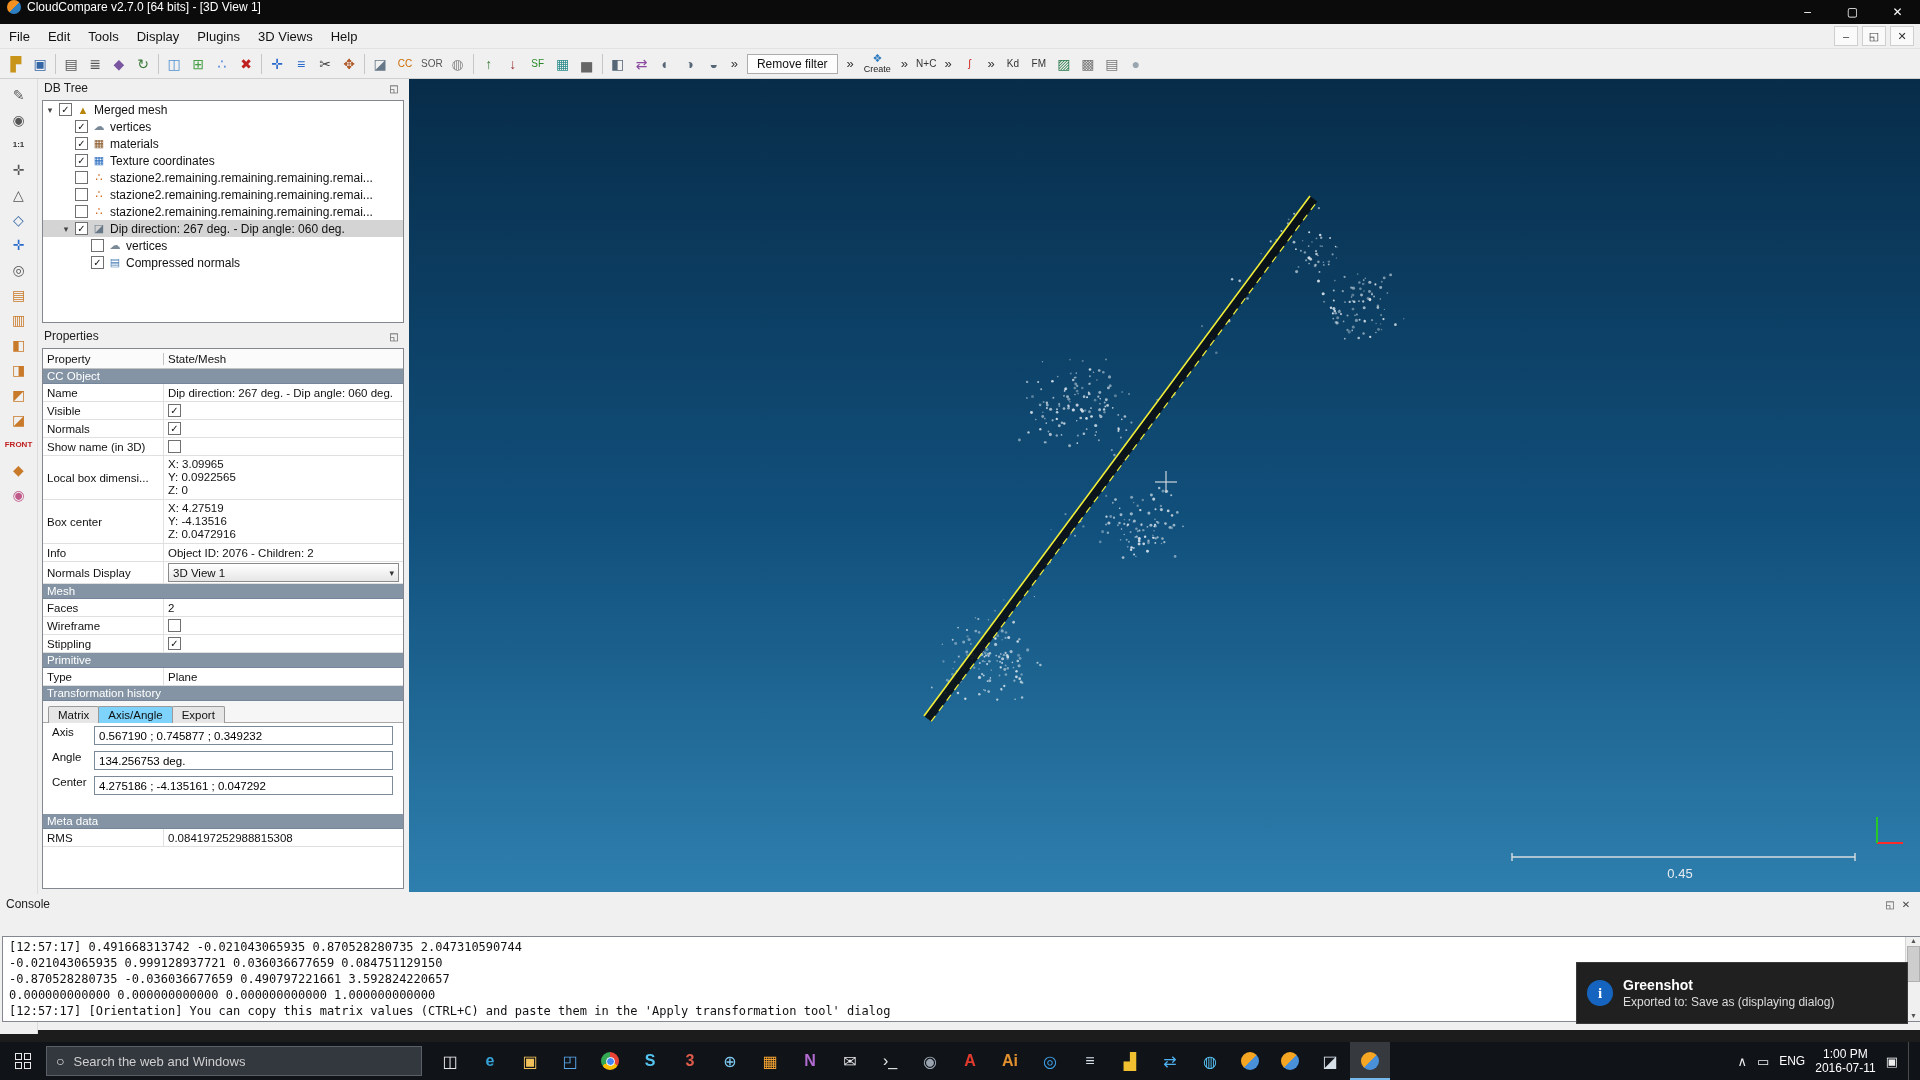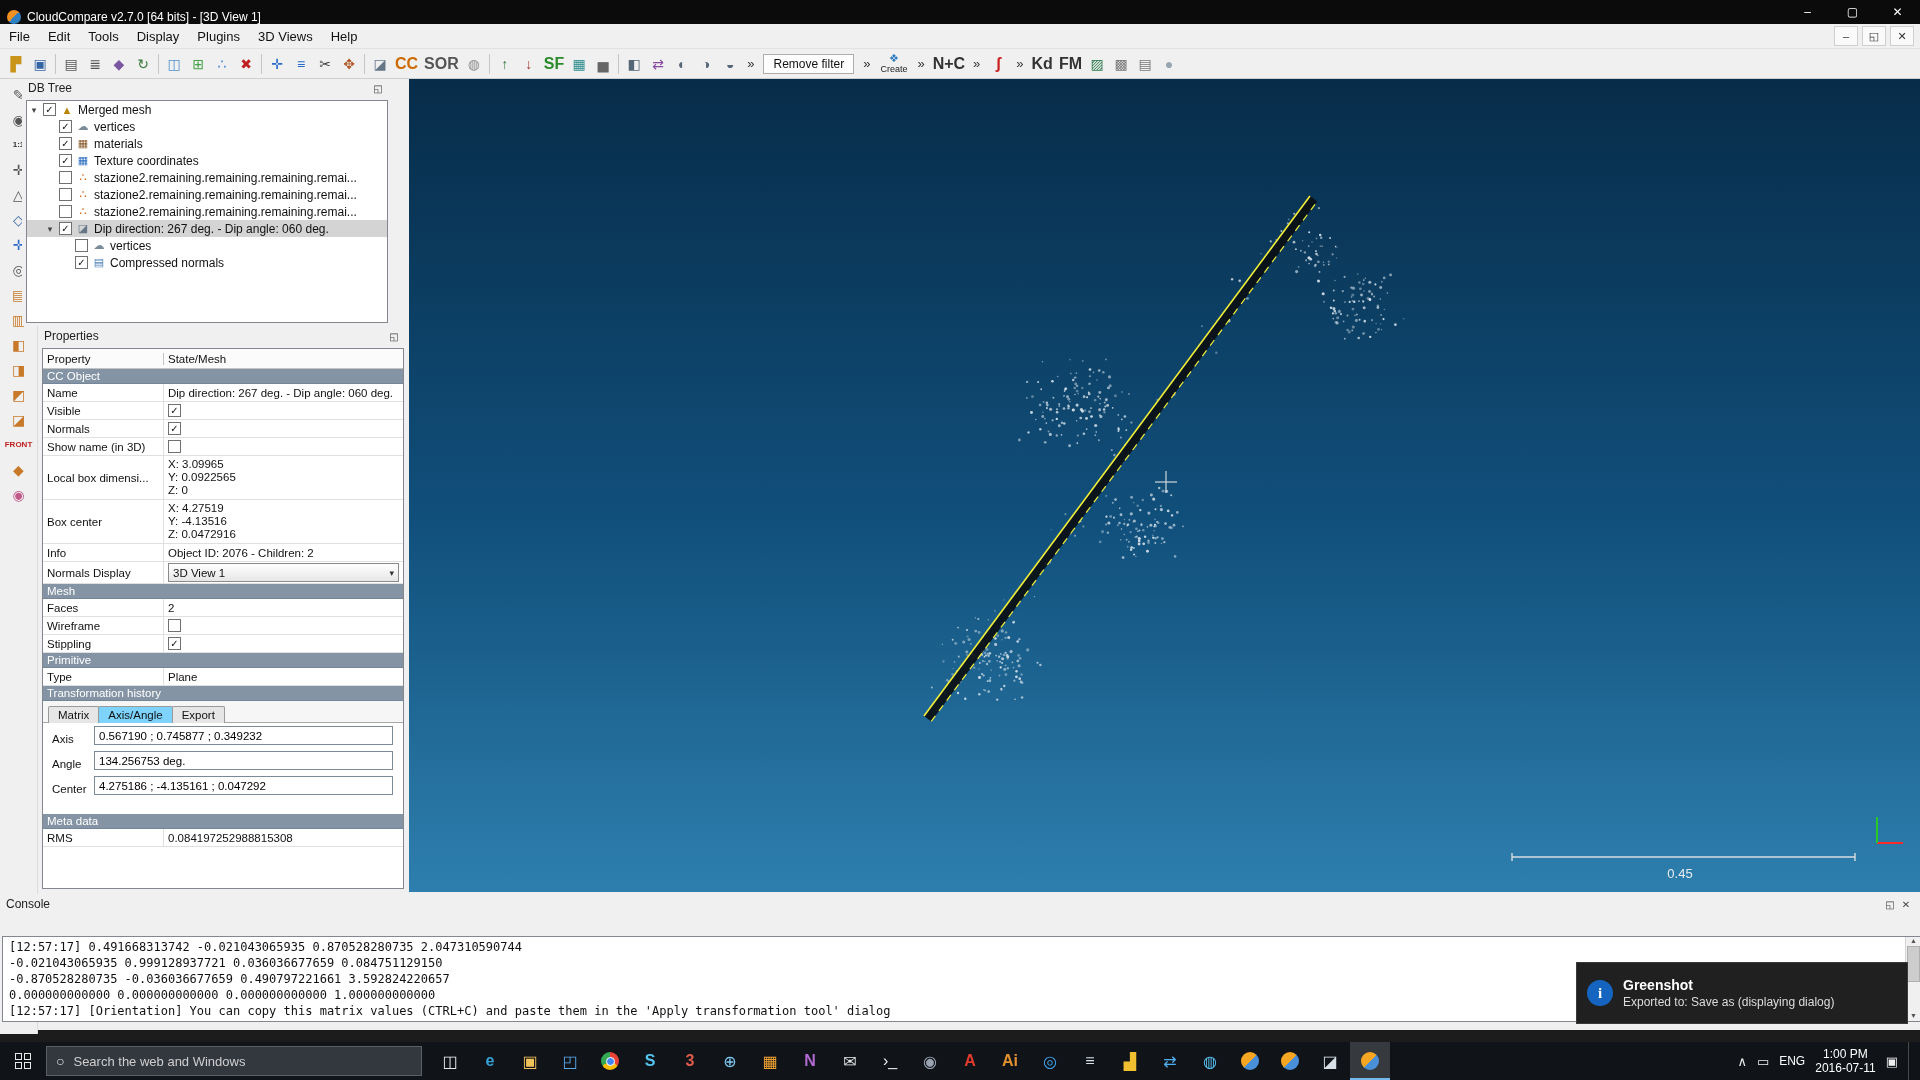--- a/index.html
+++ b/index.html
@@ -1,62 +1,62 @@
 <!DOCTYPE html>
 <html><head>
 <meta charset="utf-8">
 <style>
   html,body{margin:0;padding:0}
   body{width:1920px;height:1080px;position:relative;overflow:hidden;background:#f0f0f0;
        font-family:"Liberation Sans",sans-serif;color:#111;-webkit-font-smoothing:antialiased}
 
   
   .titlebar{position:absolute;left:0;top:0;width:1920px;height:24px;background:#0b0b0b;color:#fff;
-            display:flex;align-items:flex-end;font-size:12px;z-index:30}
+            display:flex;align-items:flex-start;font-size:12px;z-index:30}
   .appicon{width:14px;height:14px;border-radius:50%;margin:0 6px 0 7px;
            background:linear-gradient(135deg,#f29021 50%,#2d7fc1 50%);flex:none}
   .titlebar .title{flex:1;white-space:nowrap;overflow:hidden}
   .wctrl{display:flex;height:100%}
   .wbtn{width:45px;height:100%;display:flex;align-items:center;justify-content:center;font-size:12px;color:#fff}
 
   
   .menubar{position:absolute;left:0;top:24px;width:1920px;height:24px;background:#f0f0f0;
            border-bottom:1px solid #e2e2e2;display:flex;align-items:center;font-size:13px;z-index:29}
   .mitems{display:flex;align-items:center;height:100%}
   .mi{padding:0 9px;height:100%;display:flex;align-items:center}
   .mdictrl{margin-left:auto;display:flex;align-items:center;padding-right:6px;gap:4px}
   .mdibtn{width:22px;height:18px;display:flex;align-items:center;justify-content:center;font-size:11px;color:#333;
           border:1px solid #cfcfcf;background:#fafafa}
 
   
   .toolbar{position:absolute;left:0;top:49px;width:1920px;height:29px;background:#f0f0f0;
            border-bottom:1px solid #cfcfcf;display:flex;align-items:center;padding-left:4px;z-index:28}
   .tico{width:24px;height:24px;display:flex;align-items:center;justify-content:center;font-size:14px;flex:none;border-radius:2px}
-  .ttxt{width:auto;min-width:20px;padding:0 3px;font-size:16px;font-weight:bold}
+  .ttxt{width:auto;min-width:20px;padding:0 3px;font-size:10px;font-weight:normal}
   .tsep{width:1px;height:20px;background:#c6c6c6;margin:0 3px;flex:none}
   .tmore{padding:0 5px;font-size:13px;color:#333;flex:none}
   .tbtn{border:1px solid #adadad;background:#fdfdfd;padding:2px 9px;font-size:12px;margin:0 4px;flex:none}
   .tcreate{display:flex;flex-direction:column;align-items:center;justify-content:center;padding:0 5px;flex:none}
   .tcicon{font-size:11px;color:#2a7ac0;line-height:11px}
   .tclabel{font-size:9px;line-height:10px;color:#222}
 
   
   .leftrail{position:absolute;left:0;top:78px;width:37px;height:952px;background:#f0f0f0;
             border-right:1px solid #dcdcdc;display:flex;flex-direction:column;align-items:center;padding-top:4px;z-index:5}
   .lico{width:32px;height:25px;display:flex;align-items:center;justify-content:center;font-size:14px;flex:none}
   .ltxt{font-size:8px;font-weight:bold;letter-spacing:0}
 
   
   .panel{position:absolute;background:#f0f0f0;z-index:6}
   .phead-bar{height:20px;display:flex;align-items:center;padding:0 6px;font-size:12px;color:#222}
   .phead-sp{flex:1}
   .pminibtn{width:16px;height:14px;display:flex;align-items:center;justify-content:center;font-size:10px;color:#444}
   .pbody{position:absolute;left:4px;right:4px;top:22px;bottom:3px;background:#fff;border:1px solid #828790;overflow:hidden}
 
-  .db{left:22px;top:78px;width:370px;height:248px}
+  .db{left:38px;top:78px;width:370px;height:248px}
   .props{left:38px;top:326px;width:370px;height:566px}
   .consolep{left:0;top:894px;width:1920px;height:122px}
   .consolep .pbody{left:2px;right:2px}
 
   
   .trow{display:flex;align-items:center;height:17px;font-size:12px;gap:4px;white-space:nowrap}
   .trow.sel{background:#d4d4d4}
   .tarrow{width:10px;font-size:9px;color:#444;text-align:center;flex:none}
   .ticon{width:14px;text-align:center;font-size:11px;flex:none}
   .tlabel{overflow:hidden;text-overflow:ellipsis}
@@ -72,21 +72,21 @@
   .plabel{width:112px;padding:1px 4px;flex:none;display:flex;align-items:center;white-space:nowrap;overflow:hidden}
   .pval{flex:1;border-left:1px solid #e0e0e0;padding:1px 4px;display:flex;align-items:center;white-space:nowrap;overflow:hidden}
   .pval.multi{flex-direction:column;align-items:flex-start;justify-content:center;line-height:13px;padding:2px 4px}
   .combo{flex:1;display:flex;justify-content:space-between;align-items:center;border:1px solid #8a8a8a;
          background:linear-gradient(#ffffff,#e6e6e6);height:17px;padding:0 4px;font-size:11.5px}
   .carrow{font-size:9px;color:#333}
   .ptabs{display:flex;padding:4px 4px 0 5px;border-bottom:1px solid #a8a8a8;background:#f6f6f6}
   .ptab{padding:2px 9px;font-size:11.5px;border:1px solid #9a9a9a;border-bottom:none;background:#e6e6e6;margin-right:-1px;
         border-radius:2px 2px 0 0;position:relative;bottom:-1px}
   .ptab.act{background:#7dd3fc;z-index:2;bottom:-1px}
-  .pirow{display:flex;align-items:flex-end;padding:3px 10px 3px 9px;gap:6px}
+  .pirow{display:flex;align-items:flex-start;padding:3px 10px 3px 9px;gap:6px}
   .pilabel{width:36px;font-size:11.5px;flex:none}
   .pinput{flex:1;height:17px;border:1px solid #7a8a99;font-size:11.5px;padding:0 4px;font-family:"Liberation Sans",sans-serif;background:#fff}
 
   
   .console-body{padding:2px 6px;position:relative}
   .cline{font-family:"DejaVu Sans Mono",monospace;font-size:12px;line-height:16px;white-space:pre;color:#111}
   .vscroll{position:absolute;right:0;top:0;bottom:0;width:15px;background:#f0f0f0;border-left:1px solid #d4d4d4;
            display:flex;flex-direction:column;align-items:center;font-size:7px;color:#555}
   .vthumb{width:11px;height:34px;background:#cdcdcd;border:1px solid #b0b0b0;margin-top:2px}
 

